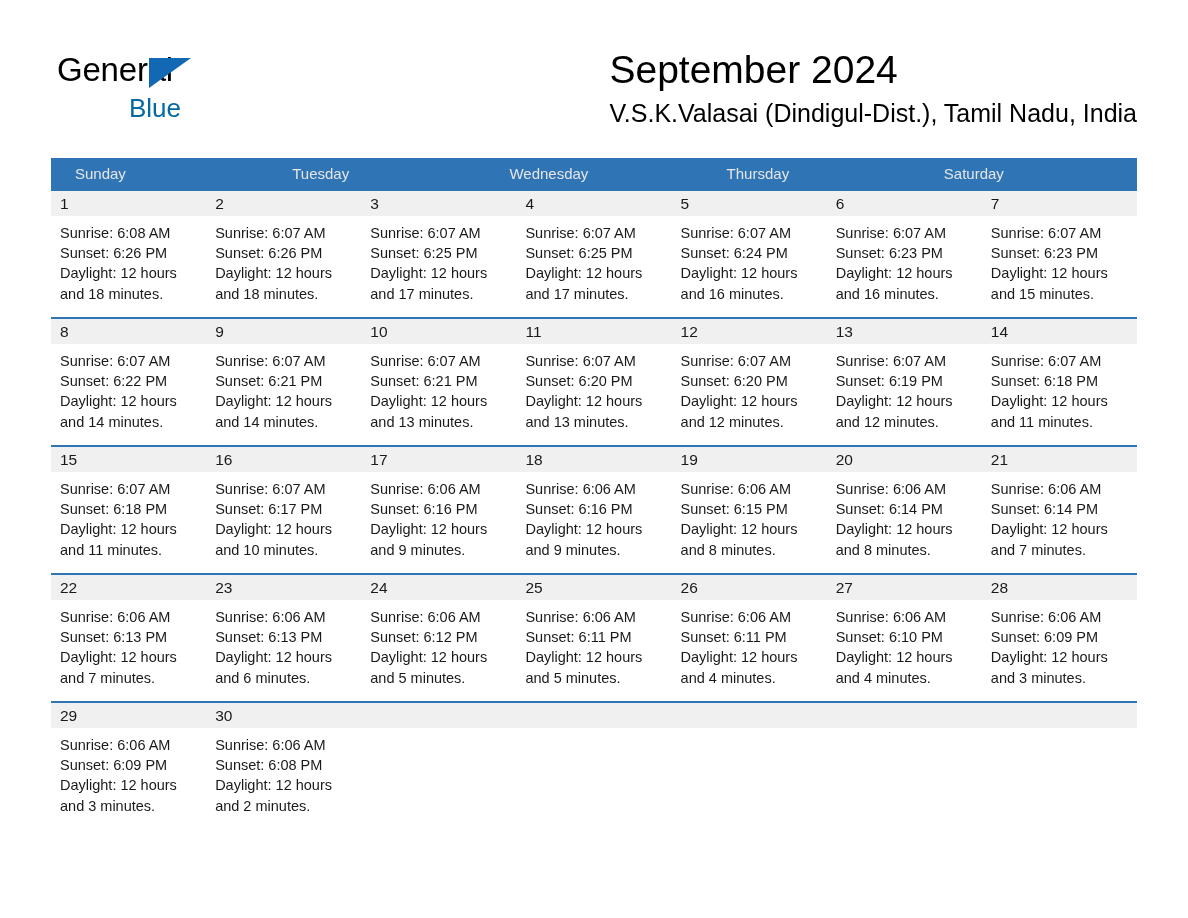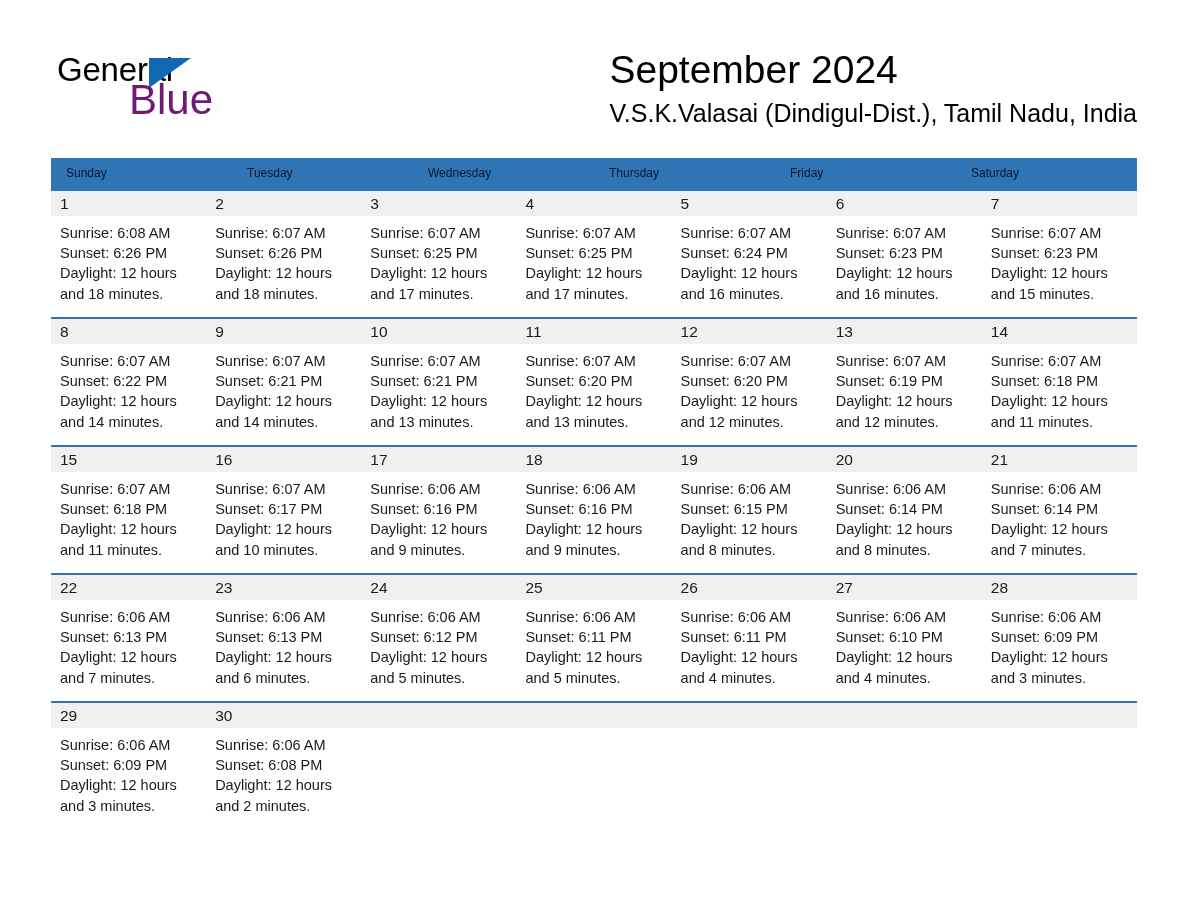--- a/index.html
+++ b/index.html
@@ -52,24 +52,24 @@
     left: 92px;
     top: 6px;
     width: 0;
     height: 0;
     border-left: 42px solid #1268b3;
     border-bottom: 30px solid transparent;
   }
   .logo-blue {
     position: absolute;
     left: 72px;
-    top: 30px;
-    font-size: 42px;
+    top: 38px;
+    font-size: 26px;
     line-height: 36px;
-    color: #701a75;
+    color: #0369a1;
     white-space: nowrap;
   }
 
   .title-block {
     position: absolute;
     right: 51px;
     top: 47px;
     text-align: left;
   }
   .cal-title {
@@ -94,24 +94,24 @@
     width: 1086px;
   }
   .weekday-row {
     display: flex;
     background: #2f74b5;
     height: 31px;
   }
   .weekday {
     flex: 1 1 0;
     min-width: 0;
-    color: #0f172a;
-    font-size: 12px;
+    color: #e5e5e5;
+    font-size: 15px;
     line-height: 31px;
-    padding-left: 15px;
+    padding-left: 24px;
     box-sizing: border-box;
     white-space: nowrap;
   }
 
   .week {
     display: block;
   }
   .week-rule {
     height: 2px;
     background: #2f74b5;
@@ -172,21 +172,20 @@
     </div>
 
   </div>
 
   <div class="calendar">
     <div class="weekday-row">
       <div class="weekday">Sunday</div>
       <div class="weekday">Tuesday</div>
       <div class="weekday">Wednesday</div>
       <div class="weekday">Thursday</div>
-      <div class="weekday">Friday</div>
       <div class="weekday">Saturday</div>
     </div>
 
     <div id="weeks-container">
         <div class="week">
           <div class="week-rule"></div>
           <div class="daynum-row">
             <div class="daynum">1</div>
             <div class="daynum">2</div>
             <div class="daynum">3</div>

